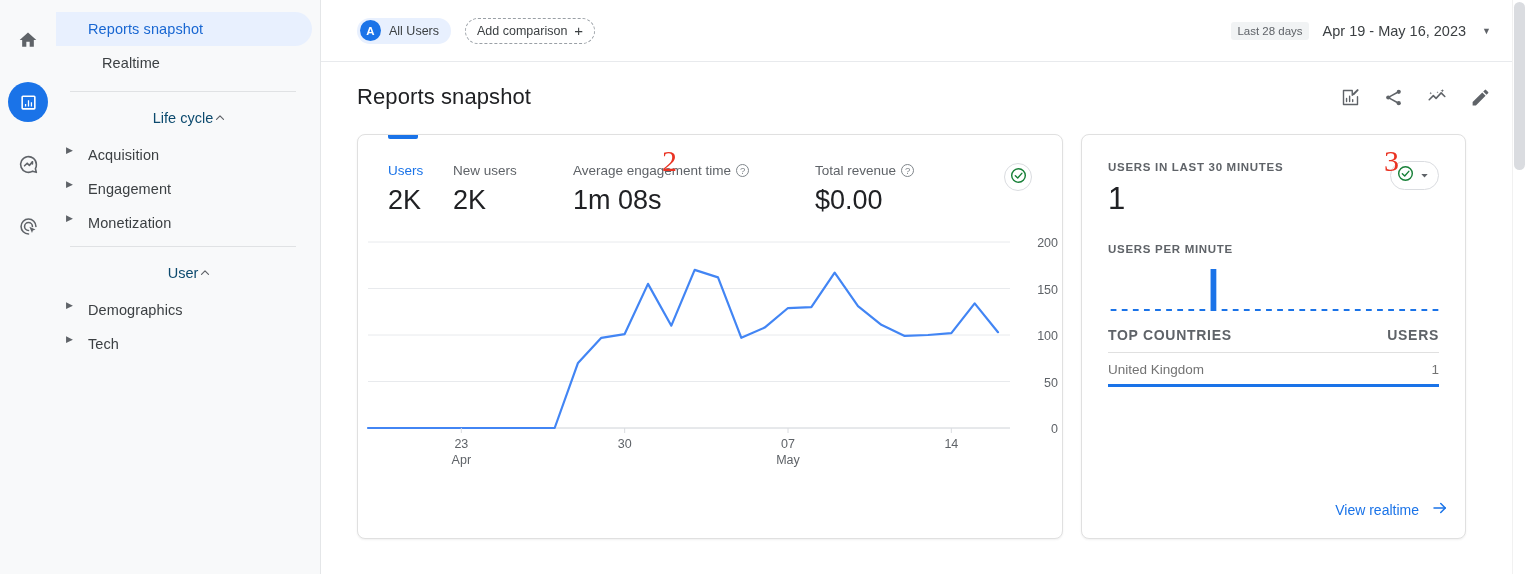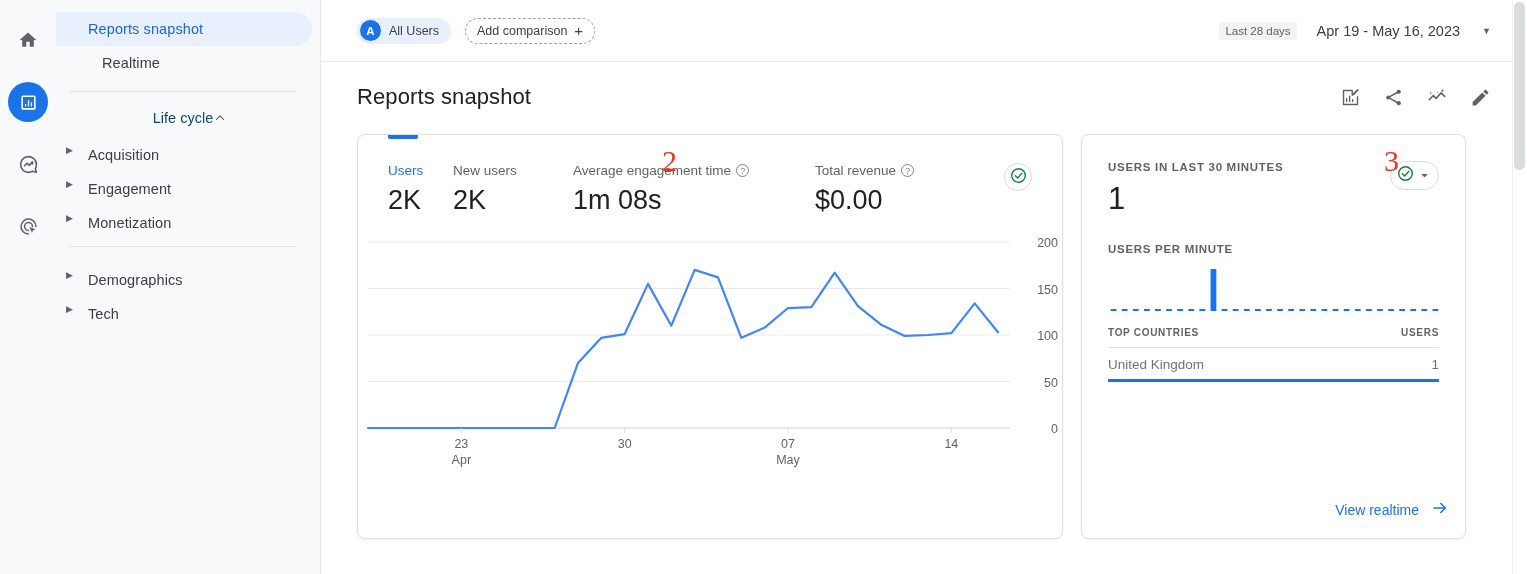--- a/index.html
+++ b/index.html
@@ -82,21 +82,21 @@
   }
   .chip-add {
     display: flex; align-items: center; gap: 7px;
     border: 1px dashed #9aa0a6; border-radius: 14px;
     height: 26px; padding: 0 11px; margin-left: 14px;
     font-size: 12.5px; color: #3c4043; cursor: pointer; background: transparent;
   }
   .chip-add .plus { font-size: 15px; color: #3c4043; line-height: 1; }
 
   .daterange {
-    margin-left: auto; display: flex; align-items: center; gap: 20px;
+    margin-left: auto; display: flex; align-items: center; gap: 14px;
     cursor: pointer;
     text-align: center;
   }
   .dr-badge {
     background: #f1f3f4; color: #5f6368;
     font-size: 11.5px; padding: 3px 6px; border-radius: 3px;
     white-space: nowrap;
   }
   .dr-text { font-size: 14.5px; color: #3c4043; white-space: nowrap; }
   .dr-caret { color: #5f6368; font-size: 9px; margin-left: 2px; }
@@ -166,21 +166,21 @@
   .rt-check {
     margin-left: auto; display: flex; align-items: center; gap: 4px;
     border: 1px solid #dadce0; border-radius: 15px; height: 29px;
     padding: 0 8px 0 5px; cursor: pointer; background:#fff;
   }
   .rt-upm { margin-top: 26px; }
   .rt-spark { margin-top: 10px; }
   .rt-table { margin-top: 6px; }
   .rt-thead {
     display: flex; justify-content: space-between;
-    font-size: 10px; letter-spacing: .7px; color: #5f6368; font-weight: bold;
+    font-size: 14px; letter-spacing: .7px; color: #5f6368; font-weight: bold;
     padding-bottom: 9px; border-bottom: 1px solid #e0e0e0;
   }
   .rt-row {
     display: flex; justify-content: space-between; align-items: center;
     font-size: 13.5px; color: #737373; padding: 9px 0 7px 0;
     border-bottom: 3px solid #1a73e8;
   }
   .rt-foot {
     position: absolute; bottom: 18px; right: 16px;
     display: flex; align-items: center; gap: 12px;
@@ -266,20 +266,28 @@
       <span class="caret">▶</span>
       <span class="label">Engagement</span>
     </div>
     <div class="nav-item nav-sub">
       <span class="caret">▶</span>
       <span class="label">Monetization</span>
     </div>
 
     <div class="nav-divider"></div>
 
+    <div class="nav-section">
+      <span>User</span>
+      <span class="chev">
+        <svg width="14" height="14" viewBox="0 0 24 24" fill="none" stroke="#5f6368" stroke-width="2">
+            <polyline points="6,14.5 12,8.5 18,14.5" stroke-linecap="round" stroke-linejoin="round"></polyline>
+          </svg>
+      </span>
+    </div>
 
     <div class="nav-item nav-sub">
       <span class="caret">▶</span>
       <span class="label">Demographics</span>
     </div>
     <div class="nav-item nav-sub">
       <span class="caret">▶</span>
       <span class="label">Tech</span>
     </div>
   </div>

